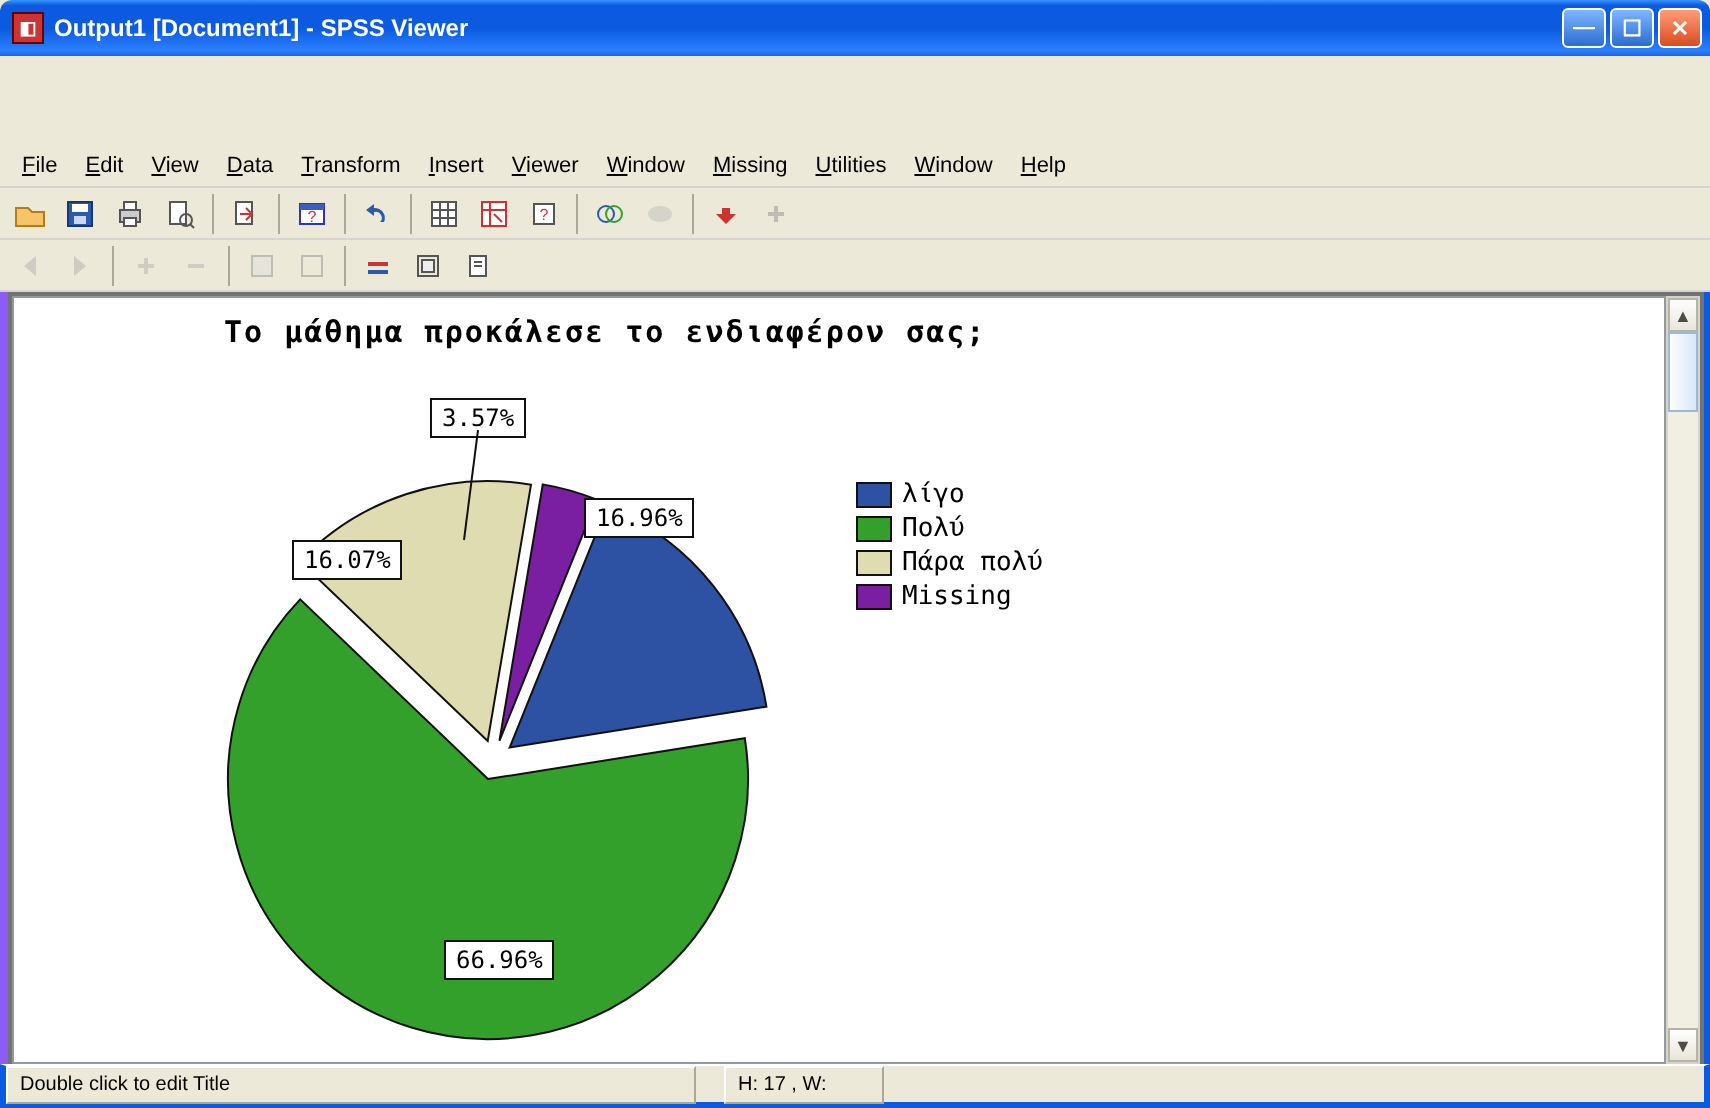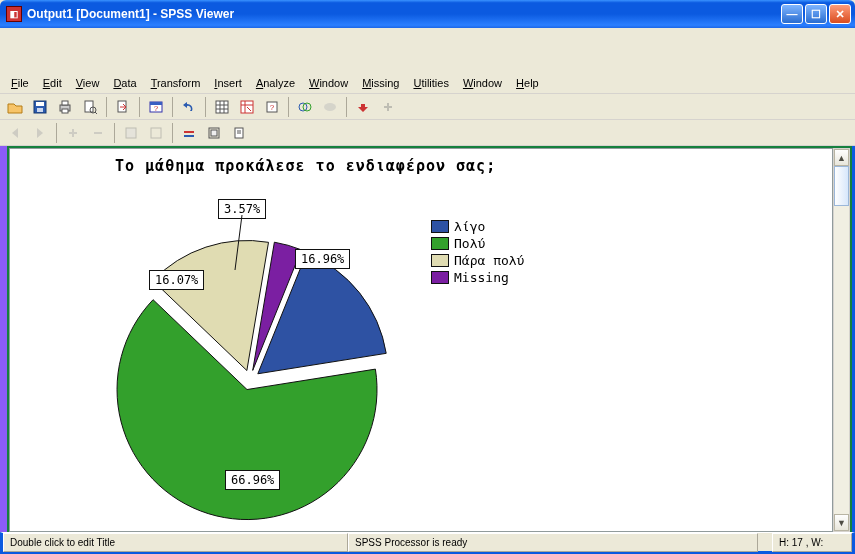--- a/index.html
+++ b/index.html
@@ -70,23 +70,23 @@
     width: 22px; height: 22px;
     display: flex; align-items: center; justify-content: center;
     border: 1px solid transparent;
     font-size: 14px;
   }
   .tbtn.disabled { opacity: 0.45; }
   .tsep { width: 1px; height: 20px; background: #aca899; margin: 0 2px; }
   .content-wrap {
     flex: 1;
     padding: 2px 2px 0 2px;
-    background: #15803d;
+    background: #737373;
     display: flex;
-    border-left: 7px solid #8b5cf6;
+    border-left: 4px solid #8b5cf6;
     border-right: 3px solid #0b5ae0;
   }
   .canvas-container {
     flex: 1;
     background: white;
     border: 1px solid #919b9c;
     position: relative;
     overflow: hidden;
   }
   .scrollbar-v {
@@ -114,21 +114,21 @@
     width: 800px; height: 420px;
   }
   .chart-title {
     position: absolute; left: 90px; top: 2px;
     font-family: "Lucida Console", Monaco, monospace;
     font-size: 15px; font-weight: bold;
     letter-spacing: 1px;
   }
   .pie-svg { position: absolute; left: 70px; top: 50px; }
   .legend {
-    position: absolute; left: 406px; top: 64px;
+    position: absolute; left: 406px; top: 85px;
     display: flex; flex-direction: column; gap: 2px;
   }
   .legend-row { display: flex; align-items: center; gap: 5px; }
   .legend-swatch { width: 18px; height: 13px; border: 1px solid #111; }
   .legend-label { font-family: "Lucida Console", Monaco, monospace; font-size: 13px; }
   .pct-callout {
     position: absolute;
     background: white; border: 1px solid #111;
     padding: 2px 5px;
     font-family: "Lucida Console", Monaco, monospace;
@@ -163,21 +163,21 @@
   </div>
 </div>
 
 <div class="menubar">
   <span class="menu-item">File</span>
   <span class="menu-item">Edit</span>
   <span class="menu-item">View</span>
   <span class="menu-item">Data</span>
   <span class="menu-item">Transform</span>
   <span class="menu-item">Insert</span>
-  <span class="menu-item">Analyze</span>
+  <span class="menu-item">Viewer</span>
   <span class="menu-item">Window</span>
   <span class="menu-item">Missing</span>
   <span class="menu-item">Utilities</span>
   <span class="menu-item">Window</span>
   <span class="menu-item">Help</span>
 </div>
 
 <div class="toolbar">
   <div class="tbtn">
       <svg width="16" height="16">
@@ -376,15 +376,14 @@
   <div class="scrollbar-v">
     <div class="sb-arrow">▲</div>
     <div class="sb-thumb"></div>
     <div class="sb-track"></div>
     <div class="sb-arrow">▼</div>
   </div>
 </div>
 
 <div class="statusbar">
   <div class="status-cell" style="flex:0 0 345px;">Double click to edit Title</div>
-  <div class="status-cell" style="flex:1;">SPSS Processor is ready</div>
   <div class="status-cell" style="flex:0 0 80px;margin-left:14px;">H: 17 , W: </div>
 </div>
 
 </body></html>

